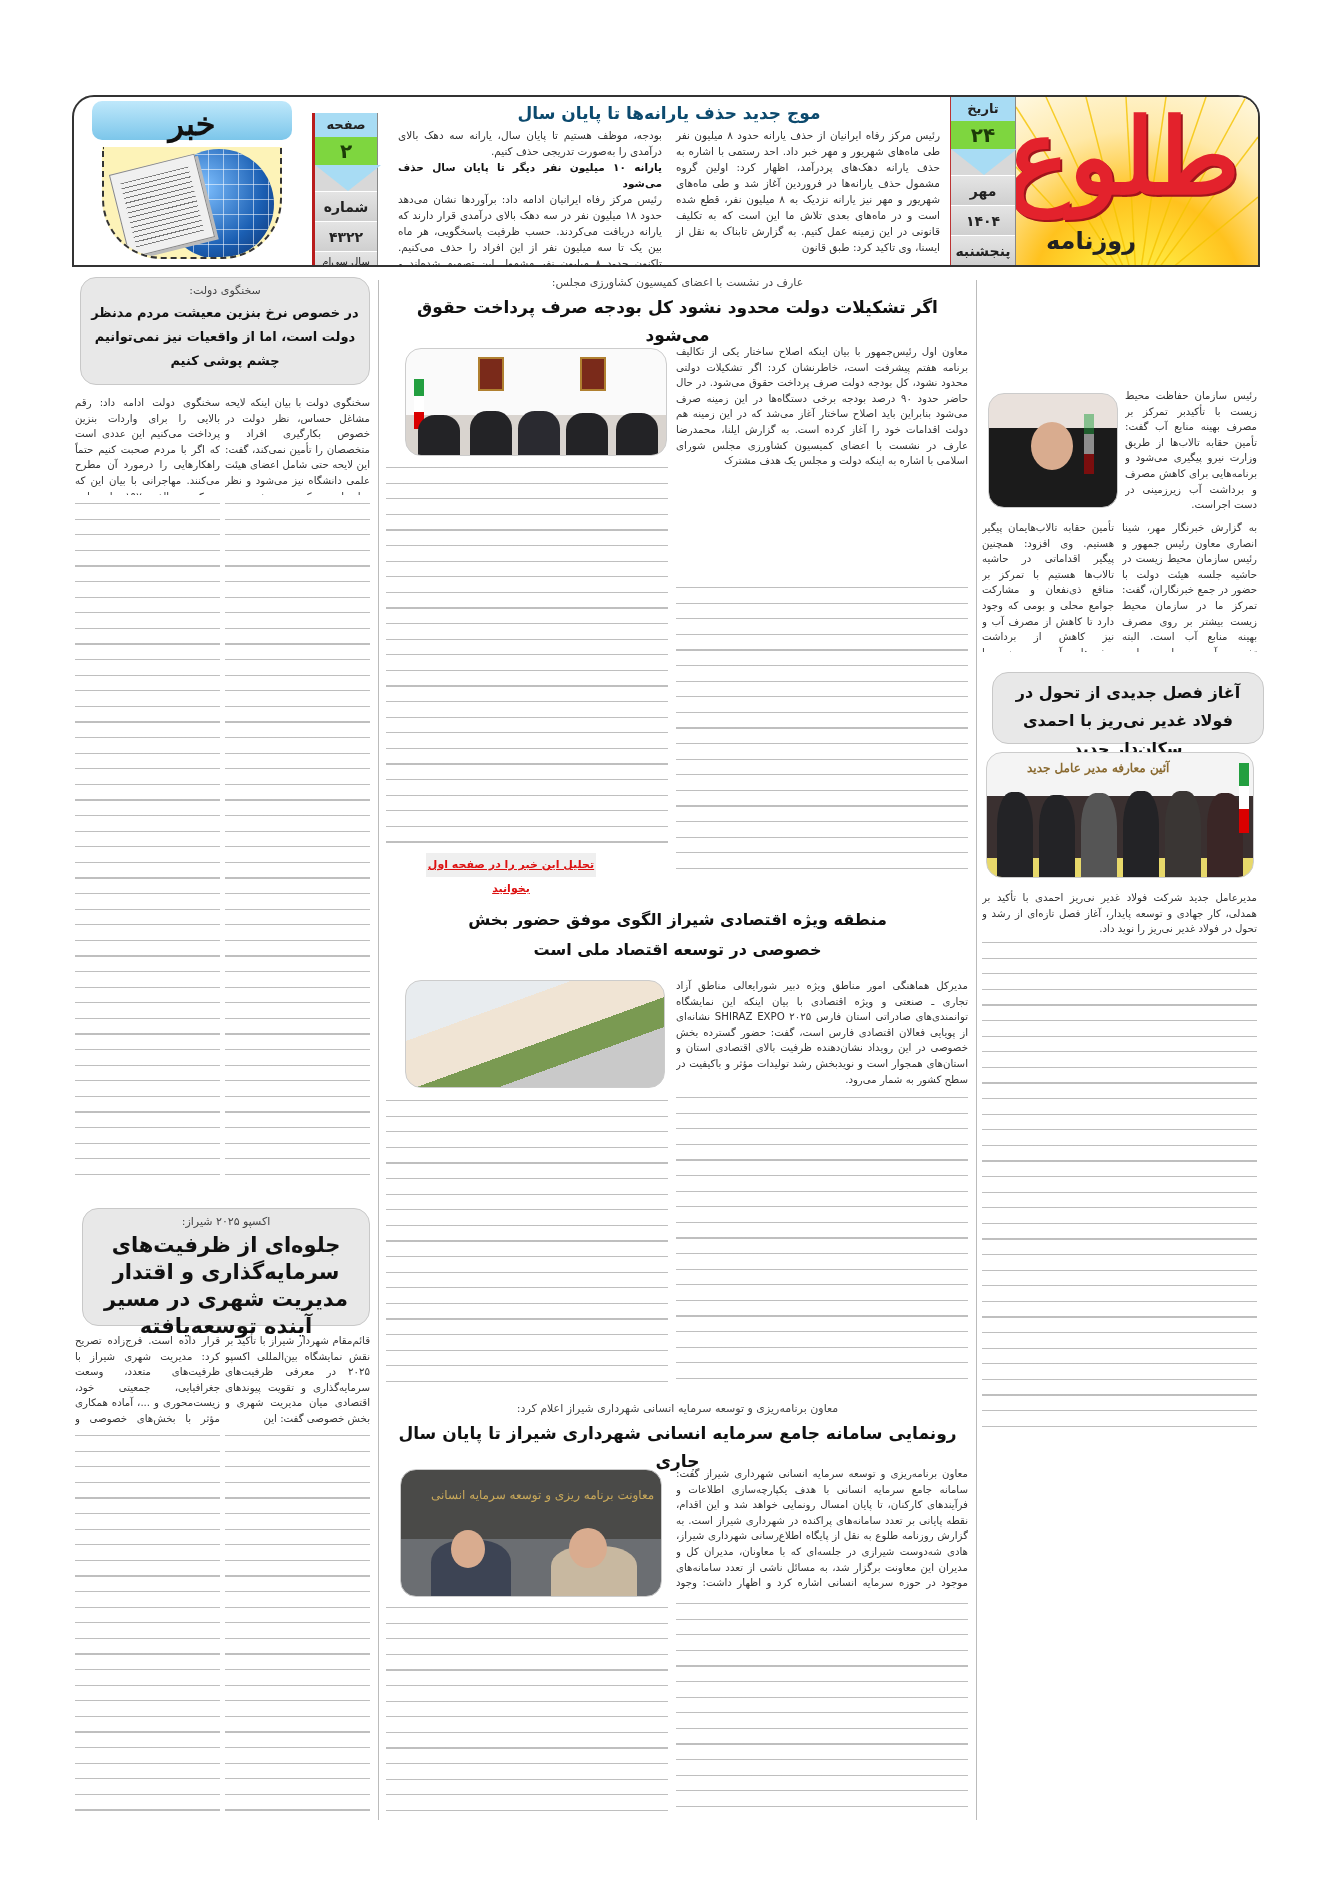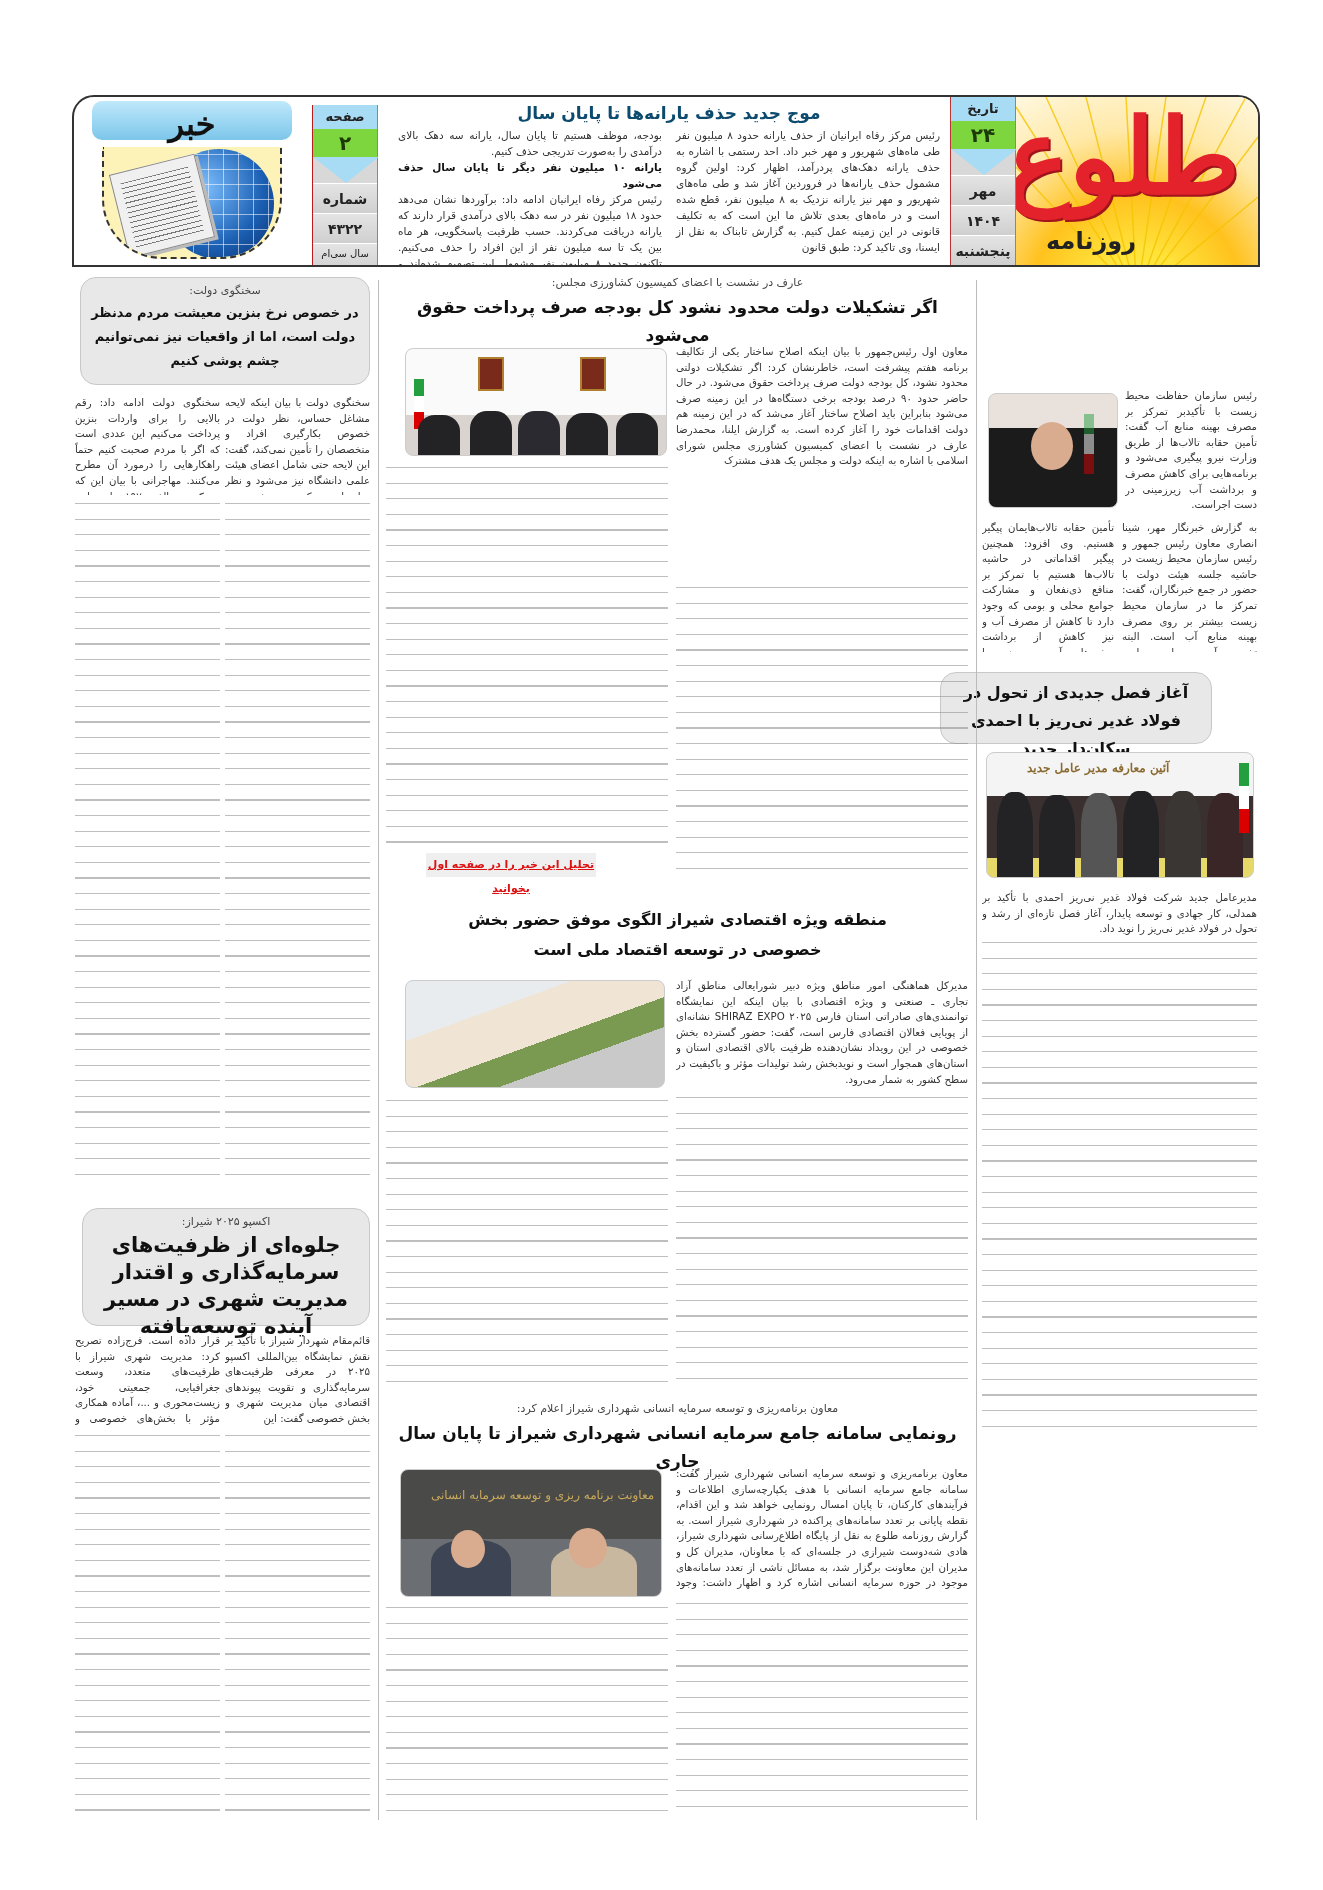--- a/index.html
+++ b/index.html
@@ -21,37 +21,37 @@
   .cell-arrow::before{content:"";position:absolute;left:0;top:0;border-left:33px solid transparent;border-right:33px solid transparent;border-top:26px solid #a8dcf4}
   .cell-grey{height:30px;background:linear-gradient(#e4e4e4,#cfcfcf);text-align:center;font-size:14px;font-weight:bold;line-height:30px;border-top:1px solid #fff}
   .cell-grey.sm{font-size:10px;line-height:13px;padding-top:3px;font-weight:normal}
 
   .mast-story{position:absolute;right:308px;left:314px;top:0;height:170px;padding:6px 10px}
   .mast-title{text-align:center;font-size:17px;font-weight:bold;color:#0c4a6e;margin-bottom:4px}
   .mast-cols{display:flex;gap:14px;font-size:10.5px;line-height:16px;color:#333;text-align:justify}
   .mast-cols>div{flex:1}
   .mast-cols b{color:#111}
 
-  .page-col{position:absolute;left:238px;top:8px;width:66px;height:170px;border-left:1px solid #b91c1c;border-right:1px solid #888}
+  .page-col{position:absolute;left:238px;top:16px;width:66px;height:170px;border-left:3px solid #b91c1c;border-right:1px solid #888}
   .khabar{position:absolute;left:0;top:0;width:238px;height:170px}
   .khabar-banner{position:absolute;left:18px;top:4px;width:200px;height:39px;background:linear-gradient(#bfe8fb,#7cc6ea);border-radius:10px;text-align:center;font-size:32px;font-weight:bold;color:#111;line-height:46px;font-family:"DejaVu Serif",serif}
   .khabar-pocket{position:absolute;left:28px;top:50px;width:180px;height:112px;background:#fdf3b8;border:2px dashed #333;border-top:none;border-radius:0 0 60px 60px;overflow:hidden}
   .globe{position:absolute;left:60px;top:2px;width:110px;height:110px;border-radius:50%;background:radial-gradient(circle at 35% 35%,#7fc0ff,#1b5fb3 60%,#0b2c66);overflow:hidden}
   .globe::after{content:"";position:absolute;inset:0;background:repeating-linear-gradient(90deg,transparent 0 14px,rgba(255,255,255,.55) 14px 15px),repeating-linear-gradient(0deg,transparent 0 14px,rgba(255,255,255,.55) 14px 15px);border-radius:50%}
   .newspaper{position:absolute;left:14px;top:16px;width:88px;height:86px;background:#f0f0f0;border:1px solid #888;transform:rotate(-14deg);box-shadow:3px 3px 0 #bbb}
   .newspaper::before{content:"";position:absolute;left:8px;right:8px;top:10px;bottom:8px;background:repeating-linear-gradient(0deg,#777 0 1px,transparent 1px 5px)}
 
   
   .headbox{position:absolute;background:#e8e8e8;border:1px solid #c8c8c8;border-radius:16px;text-align:center;padding:6px 10px}
   .kicker{font-size:11px;color:#444;margin-bottom:4px}
   .hl{font-size:17px;font-weight:bold;color:#111;line-height:28px}
   .text{position:absolute;font-size:10px;line-height:15.6px;color:#3a3a3a;text-align:justify;overflow:hidden}
   .lines{width:100%;height:100%;background:repeating-linear-gradient(180deg,transparent 0 5px,#8a8a8a 5px 6.2px,transparent 6.2px 15.6px);opacity:.55}
   .lead{font-size:10.2px;line-height:15.6px;color:#333}
-  .photo{position:absolute;border-radius:8px;overflow:hidden;border:1px solid #ccc}
+  .photo{position:absolute;border-radius:16px;overflow:hidden;border:1px solid #ccc}
   .center-head{position:absolute;text-align:center}
   .center-head .kicker{font-size:11px}
   .center-head .hl{font-size:17px}
   .rule-v{position:absolute;width:1px;background:#bbb}
 
   
   .ph-meeting{background:linear-gradient(180deg,#fafafa 0 62%,#d9d4cf 62% 100%)}
   .ph-env{background:radial-gradient(ellipse at 50% 40%,#f0c8b8 0 12%,transparent 13%),linear-gradient(180deg,#e9e1dc 0 30%,#1b1b1b 30% 100%)}
   .ph-steel{background:linear-gradient(180deg,#f4f4f4 0 35%,#3a3030 35% 85%,#e7d86a 85% 100%)}
   .ph-expo{background:linear-gradient(160deg,#e8ecef 0 30%,#f0e4d4 30% 55%,#7a9a52 55% 70%,#c9c9c9 70% 100%)}
@@ -129,21 +129,21 @@
   </div>
 
   <div class="photo ph-env" style="left:988px;top:393px;width:130px;height:115px">
     <div class="flag" style="left:95px;top:20px;height:60px;opacity:.5"></div>
     <div class="head" style="left:42px;top:28px;width:42px;height:48px"></div>
   </div>
   <div class="text lead" style="left:1125px;top:388px;width:132px;height:130px">رئیس سازمان حفاظت محیط زیست با تأکیدبر تمرکز بر مصرف بهینه منابع آب گفت: تأمین حقابه تالاب‌ها از طریق وزارت نیرو پیگیری می‌شود و برنامه‌هایی برای کاهش مصرف و برداشت آب زیرزمینی در دست اجراست.</div>
   <div class="text lead" style="left:1122px;top:520px;width:135px;height:132px">به گزارش خبرنگار مهر، شینا انصاری معاون رئیس جمهور و رئیس سازمان محیط زیست در حاشیه جلسه هیئت دولت با حضور در جمع خبرنگاران، گفت: تمرکز ما در سازمان محیط زیست بیشتر بر روی مصرف بهینه منابع آب است. البته تخصیص آب مربوط به وزارت نیرو است لذا در خصوص</div>
   <div class="text lead" style="left:982px;top:520px;width:132px;height:132px">تأمین حقابه تالاب‌هایمان پیگیر هستیم. وی افزود: همچنین پیگیر اقداماتی در حاشیه تالاب‌ها هستیم با تمرکز بر منافع ذی‌نفعان و مشارکت جوامع محلی و بومی که وجود دارد تا کاهش از مصرف آب و نیز کاهش از برداشت سفره‌های آب زیرزمینی را داشته باشیم.</div>
 
-  <div class="headbox" style="left:940px;top:672px;width:272px;height:72px;padding-top:6px">
+  <div class="headbox" style="left:992px;top:672px;width:272px;height:72px;padding-top:6px">
     <div class="hl" style="font-size:16px;line-height:28px">آغاز فصل جدیدی از تحول در فولاد غدیر نی‌ریز با احمدی سکان‌دار جدید</div>
   </div>
   <div class="photo ph-steel" style="left:986px;top:752px;width:268px;height:126px">
     <div class="photo-caption" style="left:40px;top:8px;color:#8a6a30;font-weight:bold">آئین معارفه مدیر عامل جدید</div>
     <div class="person" style="left:10px;width:36px;height:85px"></div>
     <div class="person" style="left:52px;width:36px;height:82px"></div>
     <div class="person" style="left:94px;width:36px;height:84px;background:#555"></div>
     <div class="person" style="left:136px;width:36px;height:86px"></div>
     <div class="person" style="left:178px;width:36px;height:86px;background:#3a3634"></div>
     <div class="person" style="left:220px;width:36px;height:84px;background:#3a2626"></div>

